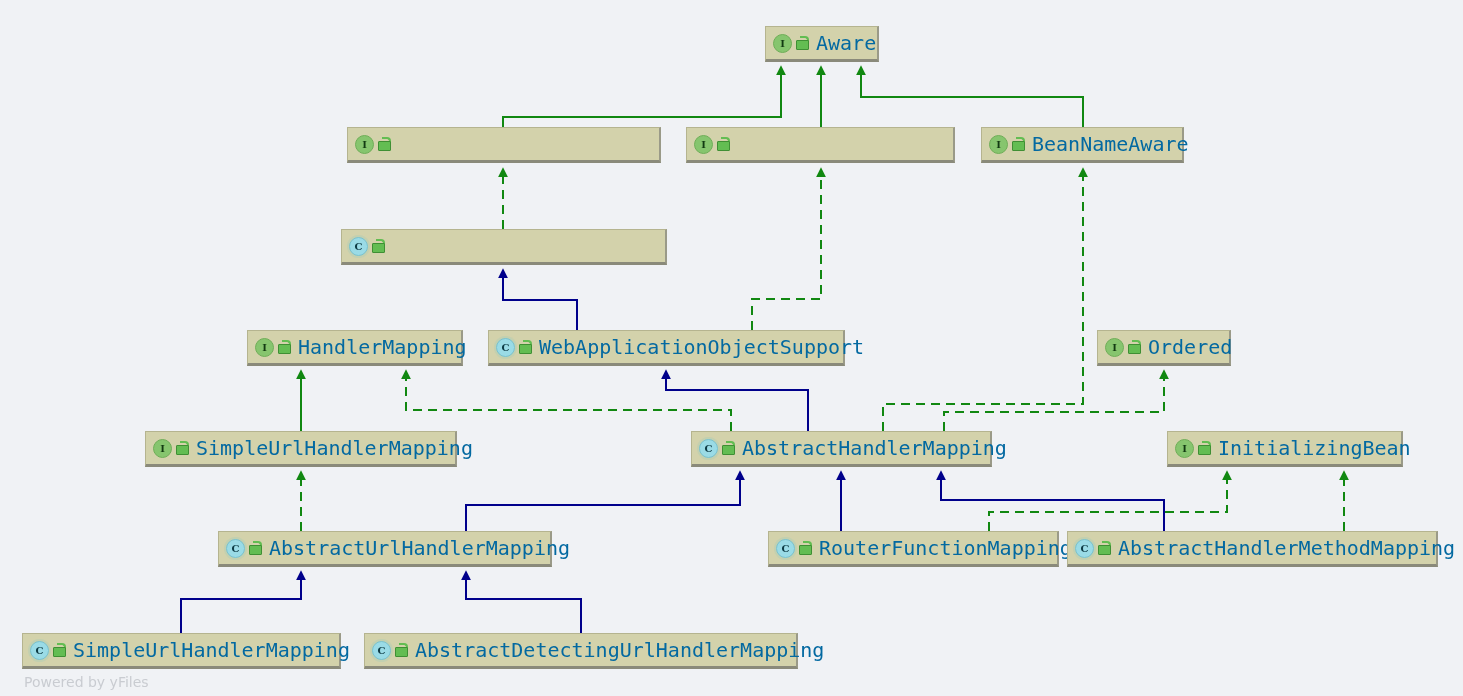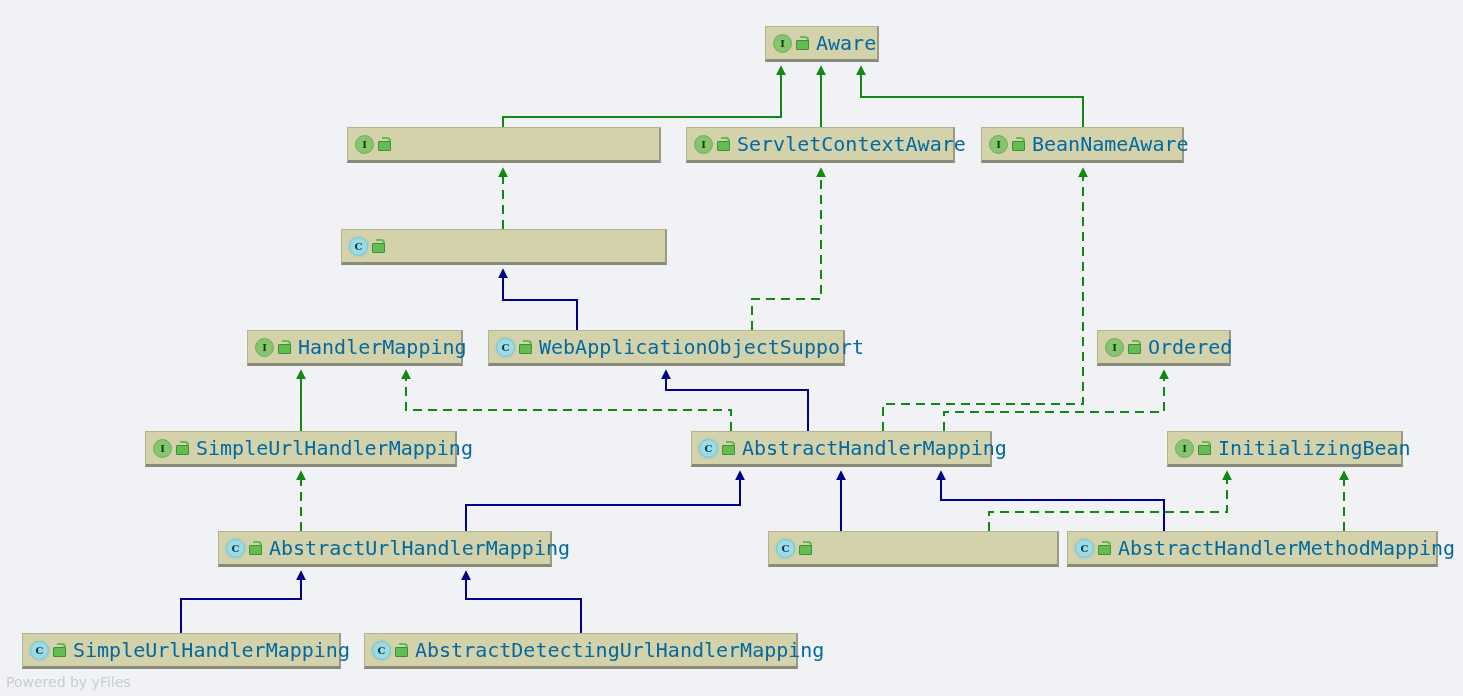--- a/index.html
+++ b/index.html
@@ -101,21 +101,21 @@
   }
   .node-label {
     font-family: "DejaVu Sans Mono", "Liberation Mono", monospace;
     font-size: 20px;
     letter-spacing: 0px;
     color: #0369a1;
     line-height: 1;
   }
   #watermark {
     position: absolute;
-    left: 6px;
+    left: 24px;
     bottom: 6px;
     font-family: "DejaVu Sans", "Liberation Sans", sans-serif;
     font-size: 14px;
     color: #c9ccd1;
     user-select: none;
   }
 </style>
 </head>
 <body>
 
@@ -191,21 +191,20 @@
           <span class="lock-body"></span>
         </span>
     </div>
 
     <div class="uml-node" style="left:686px; top:127px; width:269px;">
       <span class="node-type-icon iface">I</span>
       <span class="lock-icon">
           <span class="lock-shackle"></span>
           <span class="lock-body"></span>
         </span>
-      <span class="node-label">ServletContextAware</span>
     </div>
 
     <div class="uml-node" style="left:981px; top:127px; width:203px;">
       <span class="node-type-icon iface">I</span>
       <span class="lock-icon">
           <span class="lock-shackle"></span>
           <span class="lock-body"></span>
         </span>
       <span class="node-label">BeanNameAware</span>
     </div>
@@ -280,20 +279,21 @@
         </span>
       <span class="node-label">AbstractUrlHandlerMapping</span>
     </div>
 
     <div class="uml-node" style="left:768px; top:531px; width:291px;">
       <span class="node-type-icon cls">C</span>
       <span class="lock-icon">
           <span class="lock-shackle"></span>
           <span class="lock-body"></span>
         </span>
+      <span class="node-label">RouterFunctionMapping</span>
     </div>
 
     <div class="uml-node" style="left:1067px; top:531px; width:371px;">
       <span class="node-type-icon cls">C</span>
       <span class="lock-icon">
           <span class="lock-shackle"></span>
           <span class="lock-body"></span>
         </span>
       <span class="node-label">AbstractHandlerMethodMapping</span>
     </div>

